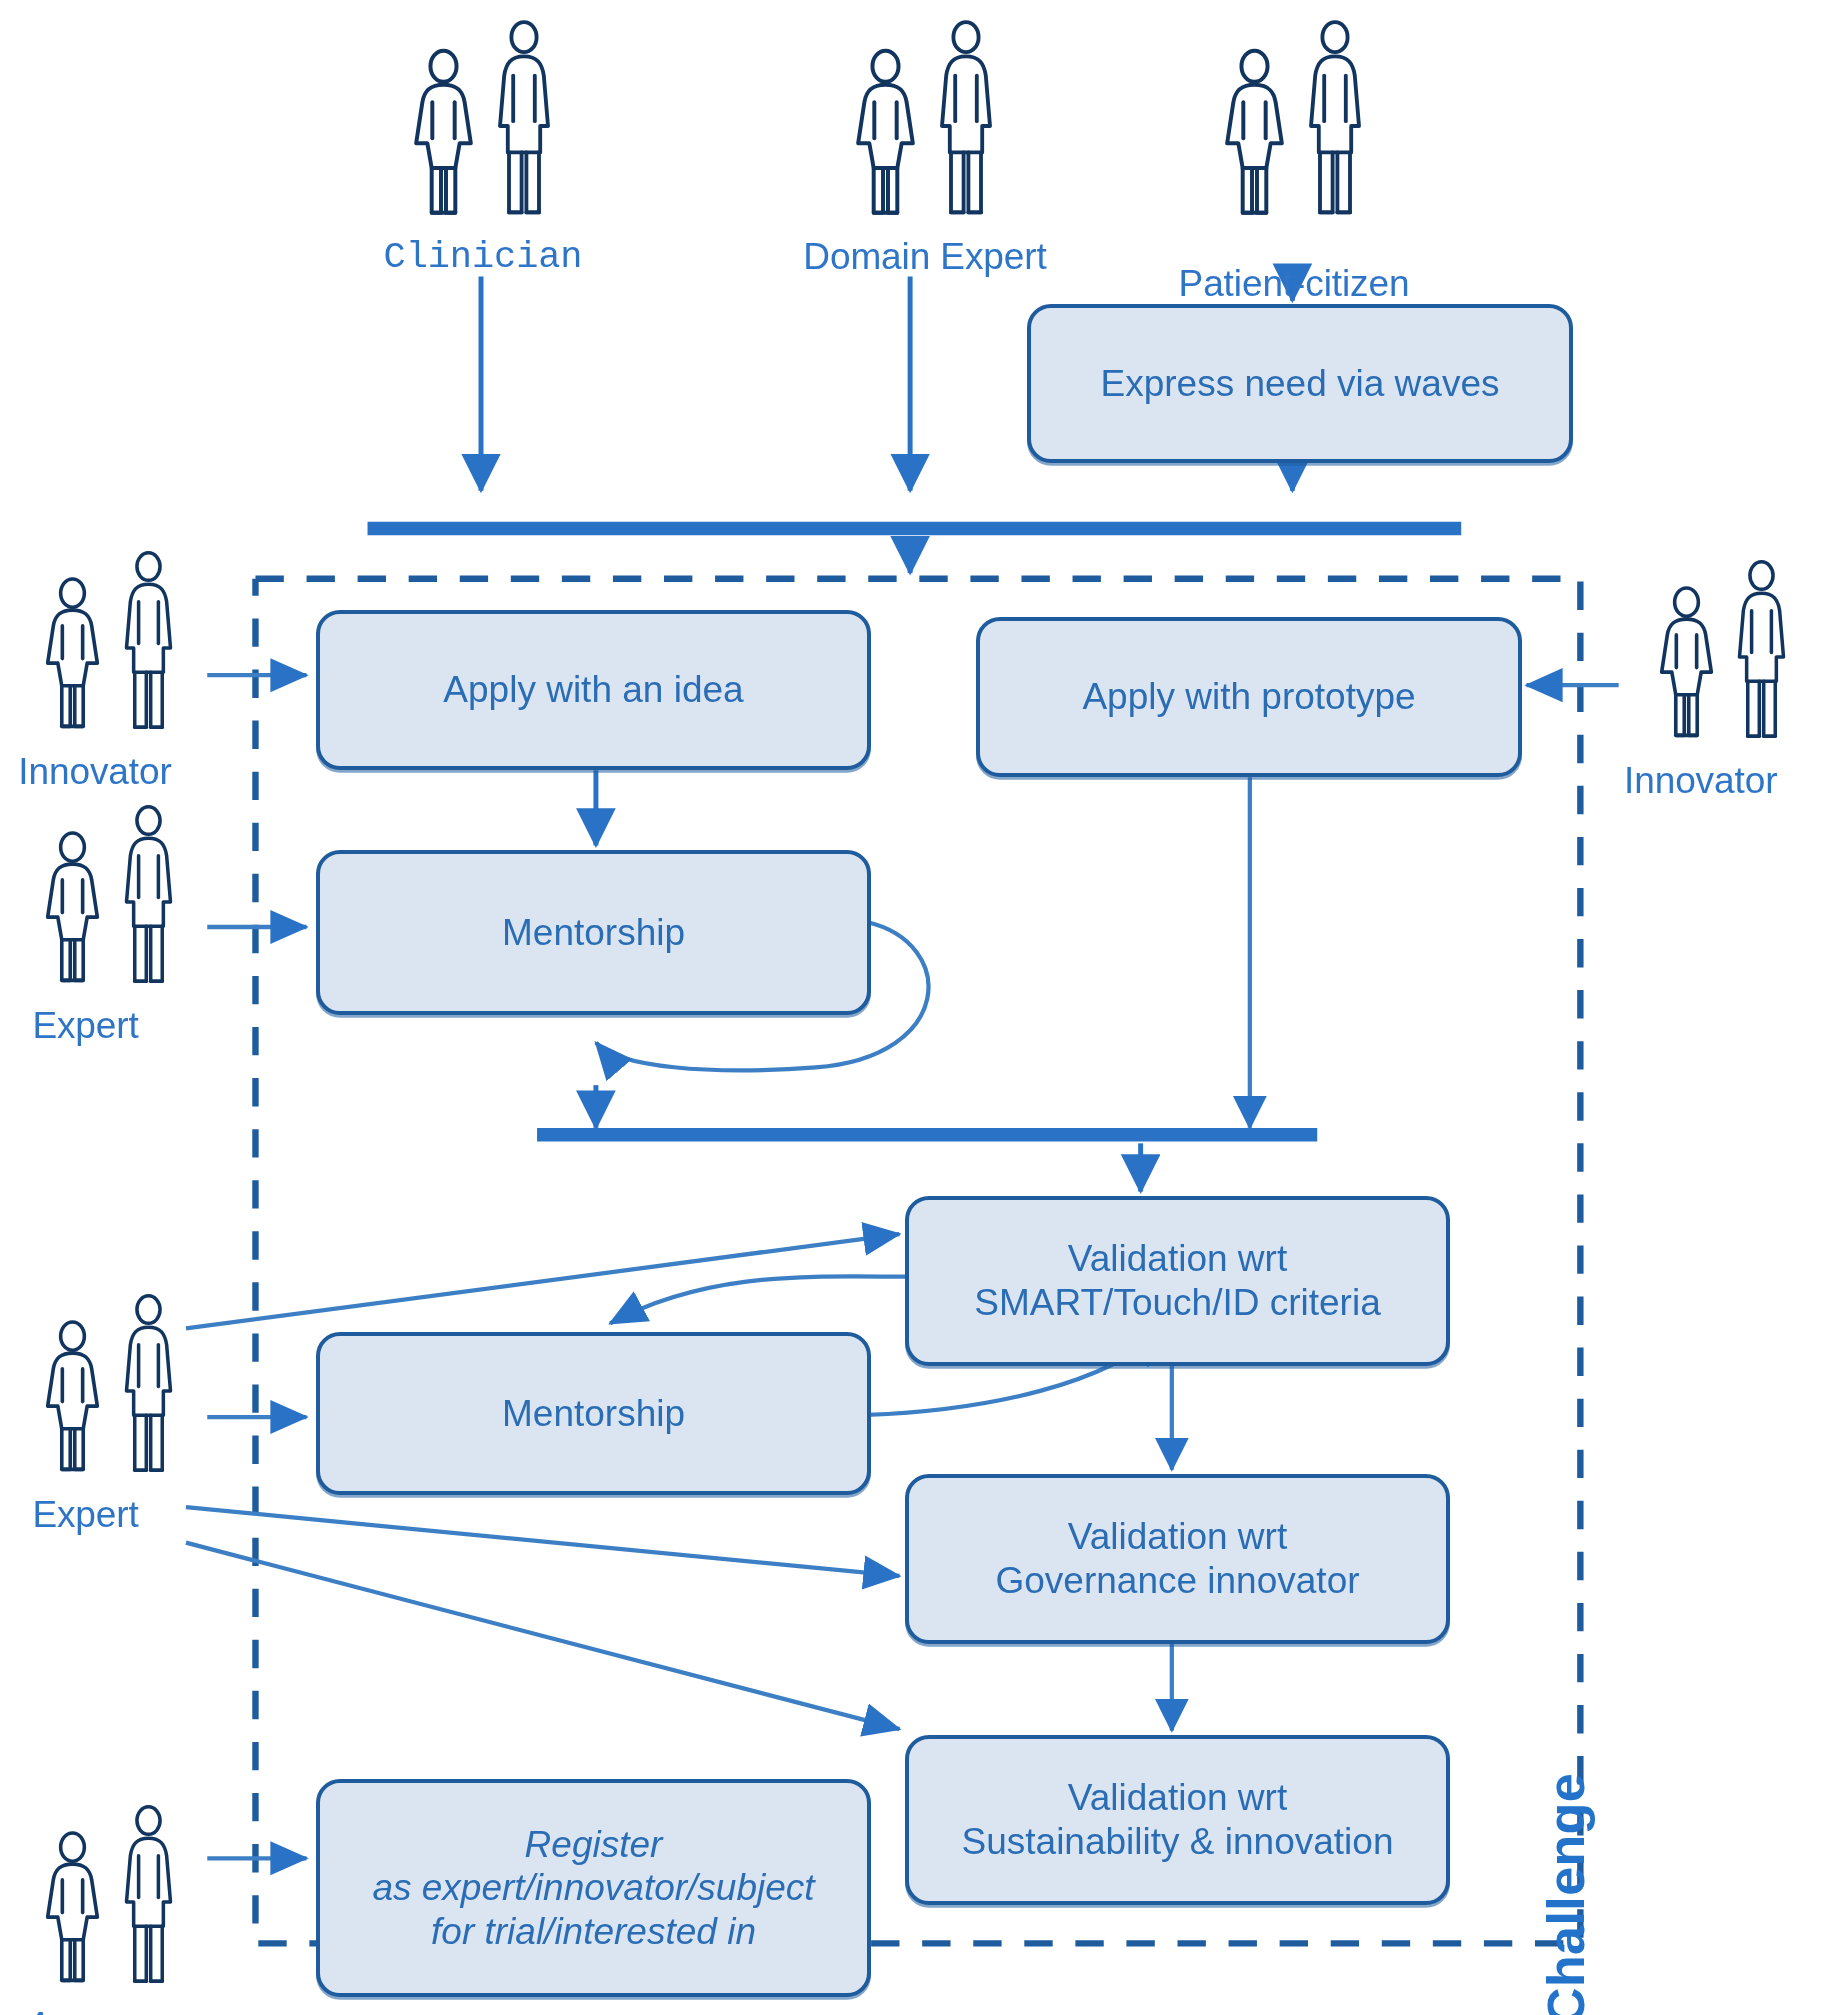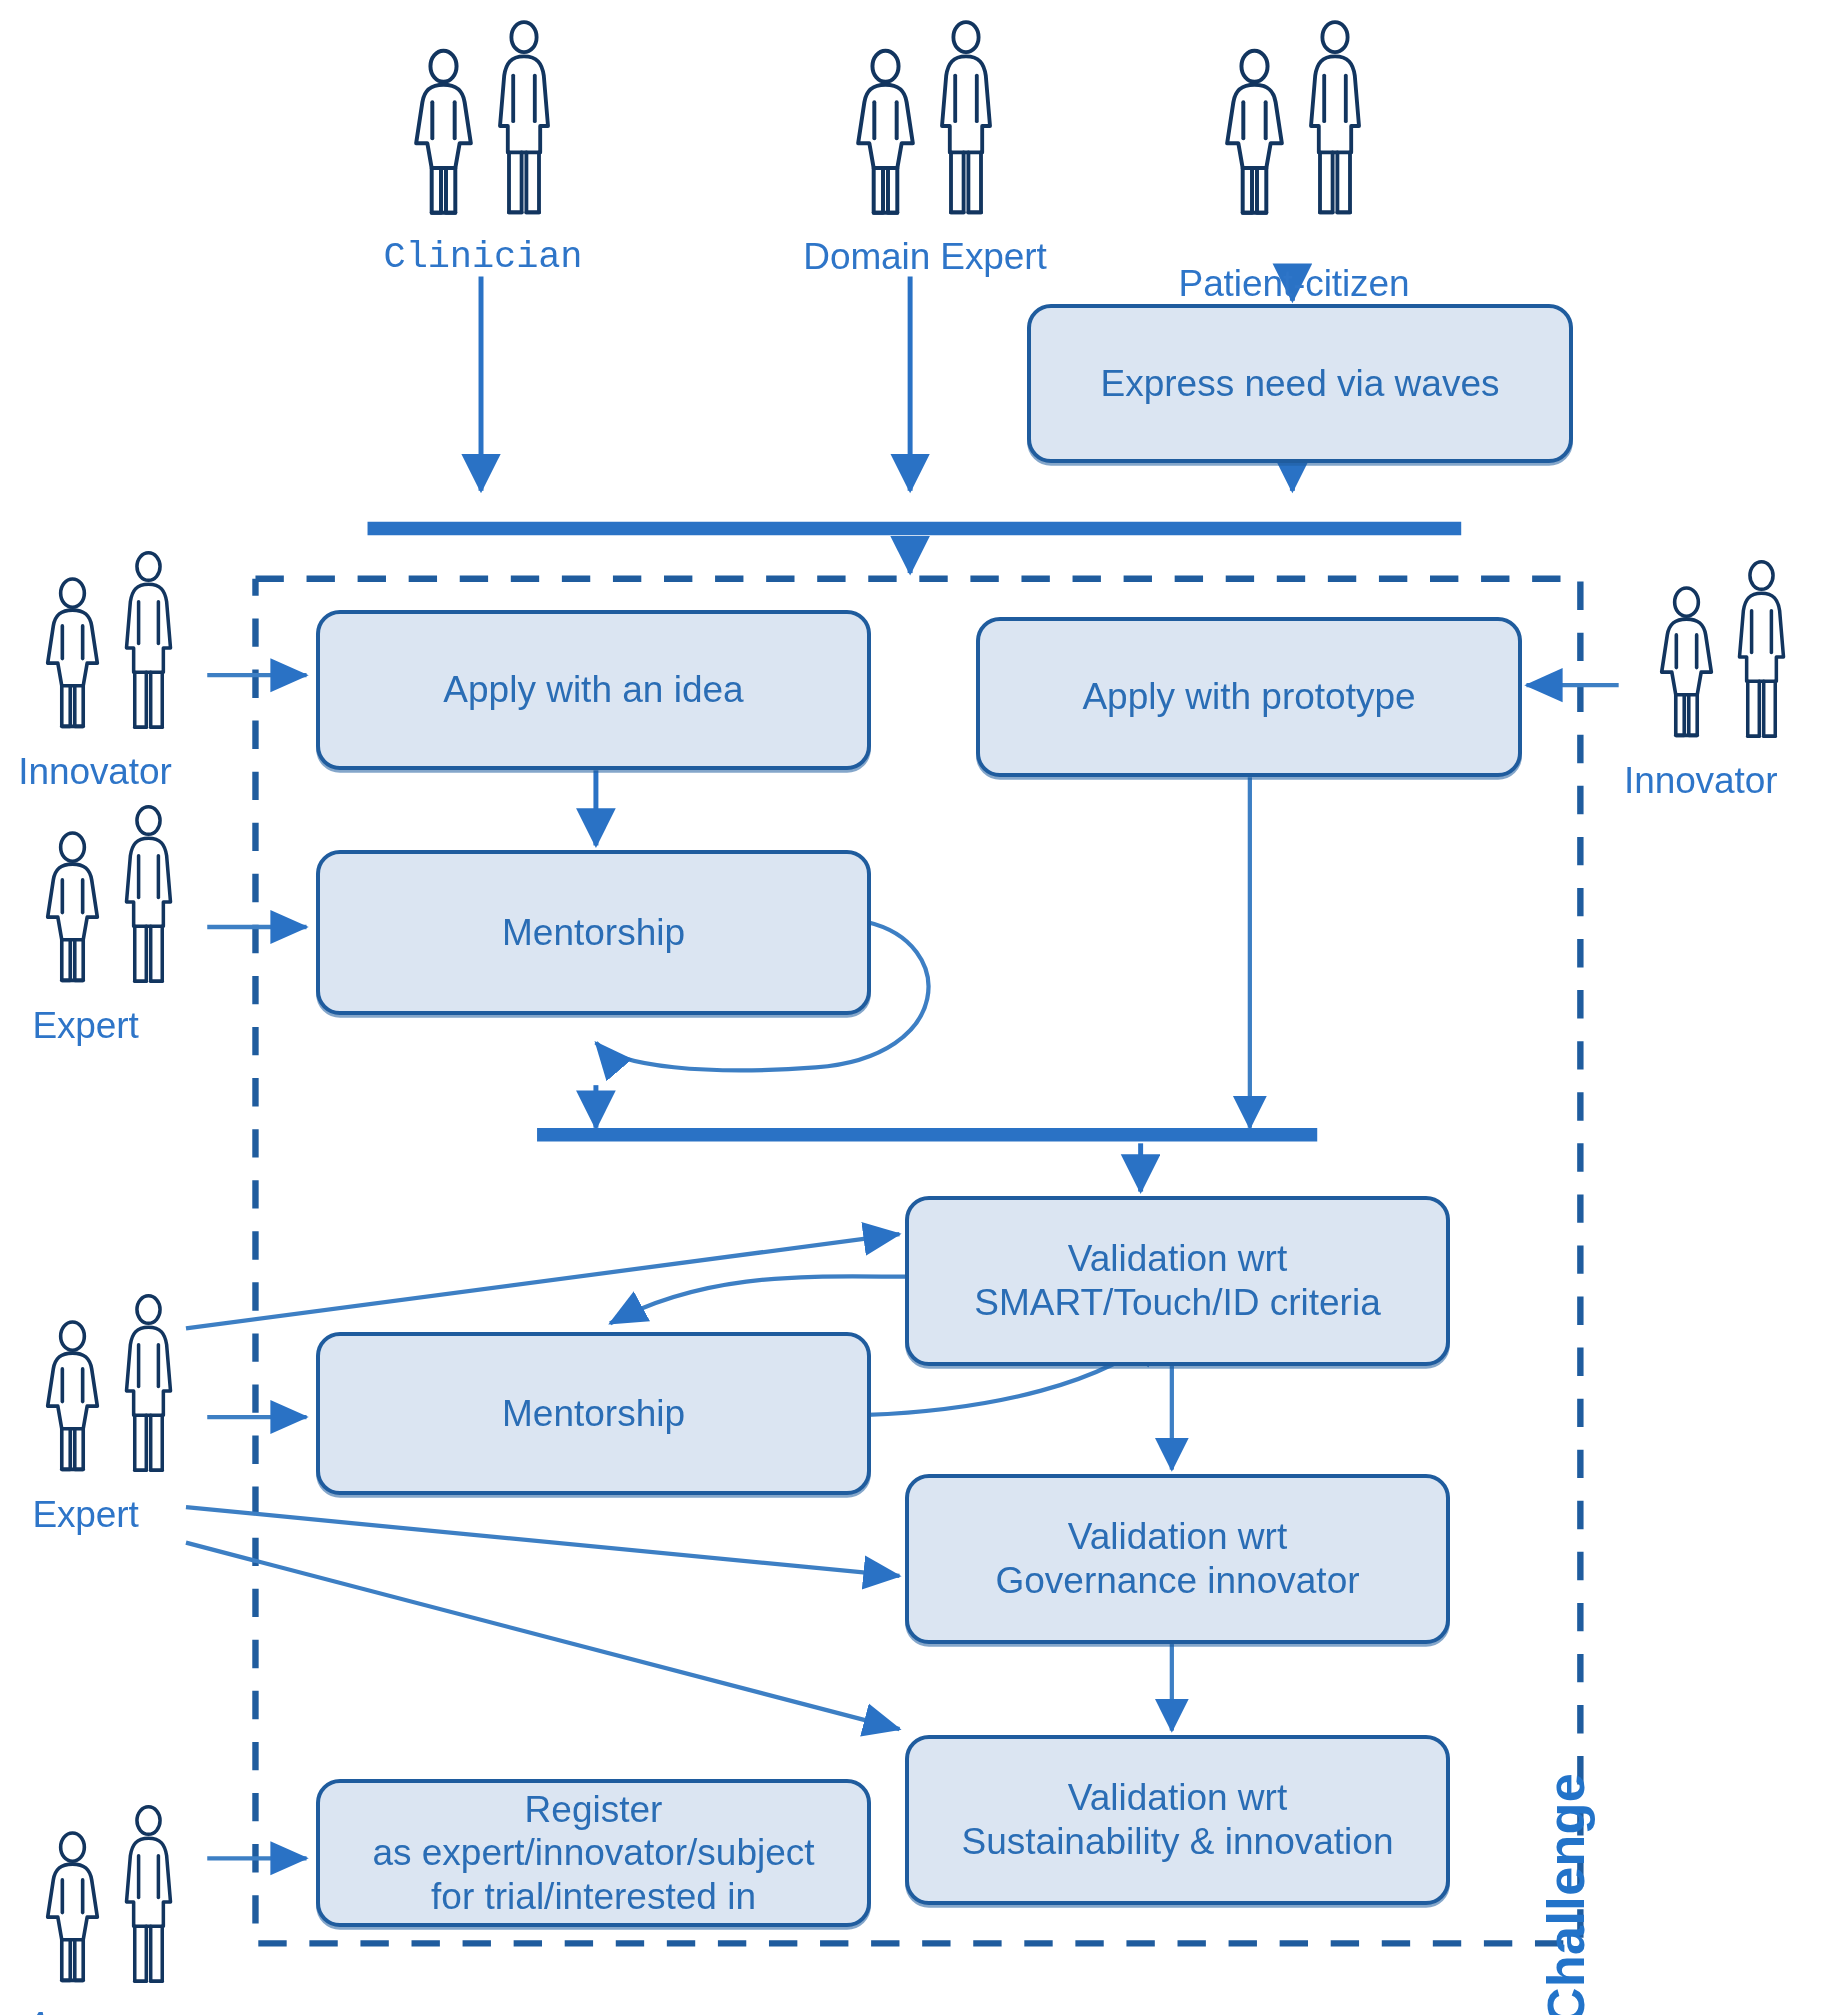--- a/index.html
+++ b/index.html
@@ -439,21 +439,21 @@
   <div class="pbox" style="left:905px; top:1474px; width:545px; height:170px; flex-direction:column;">
     <span>Validation wrt</span>
     <span>Governance innovator</span>
   </div>
 
   <div class="pbox" style="left:905px; top:1735px; width:545px; height:170px; flex-direction:column;">
     <span>Validation wrt</span>
     <span>Sustainability &amp; innovation</span>
   </div>
 
-  <div class="pbox" style="left:316px; top:1779px; width:555px; height:148px; flex-direction:column;">
+  <div class="pbox" style="left:316px; top:1779px; width:555px; height:218px; flex-direction:column;font-style:italic;">
     <span>Register</span>
     <span>as expert/innovator/subject</span>
     <span>for trial/interested in</span>
   </div>
 
   <div class="challenge-label" style="left:1596px; top:1965px;">Challenge</div>
 
 </div>
 
 

